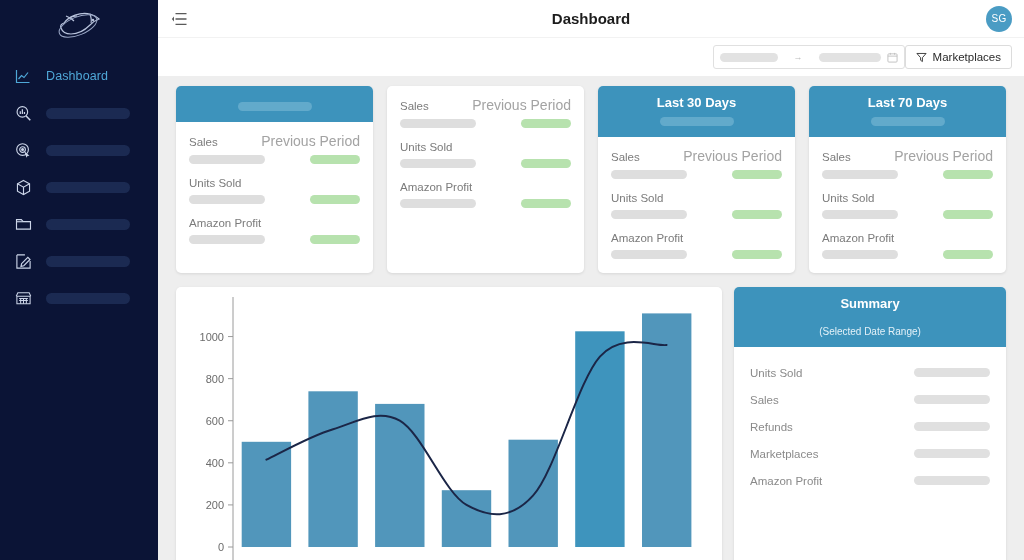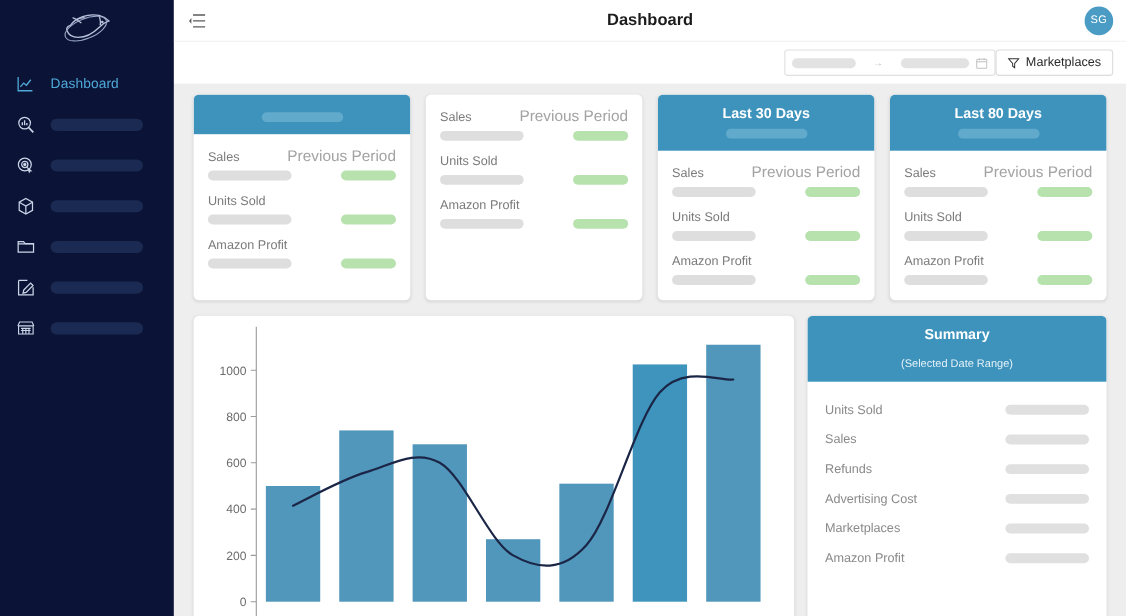--- a/index.html
+++ b/index.html
@@ -402,21 +402,21 @@
             </div>
             <div class="row-skels">
               <span class="sk-grey"></span>
               <span class="sk-green"></span>
             </div>
           </div>
         </div>
 
         <div class="card">
           <div class="card-head">
-            <div class="t">Last 80 Days</div>
+            <div class="t">Last 70 Days</div>
             <div class="sub-skel"></div>
           </div>
           <div class="card-body">
             <div class="row-label">
               <span class="l">Sales</span>
               <span class="r">Previous Period</span>
             </div>
             <div class="row-skels">
               <span class="sk-grey"></span>
               <span class="sk-green"></span>
@@ -480,24 +480,20 @@
             </div>
             <div class="sum-row">
               <span class="lab">Sales</span>
               <span class="val"></span>
             </div>
             <div class="sum-row">
               <span class="lab">Refunds</span>
               <span class="val"></span>
             </div>
             <div class="sum-row">
-              <span class="lab">Advertising Cost</span>
-              <span class="val"></span>
-            </div>
-            <div class="sum-row">
               <span class="lab">Marketplaces</span>
               <span class="val"></span>
             </div>
             <div class="sum-row">
               <span class="lab">Amazon Profit</span>
               <span class="val"></span>
             </div>
           </div>
         </div>
 

